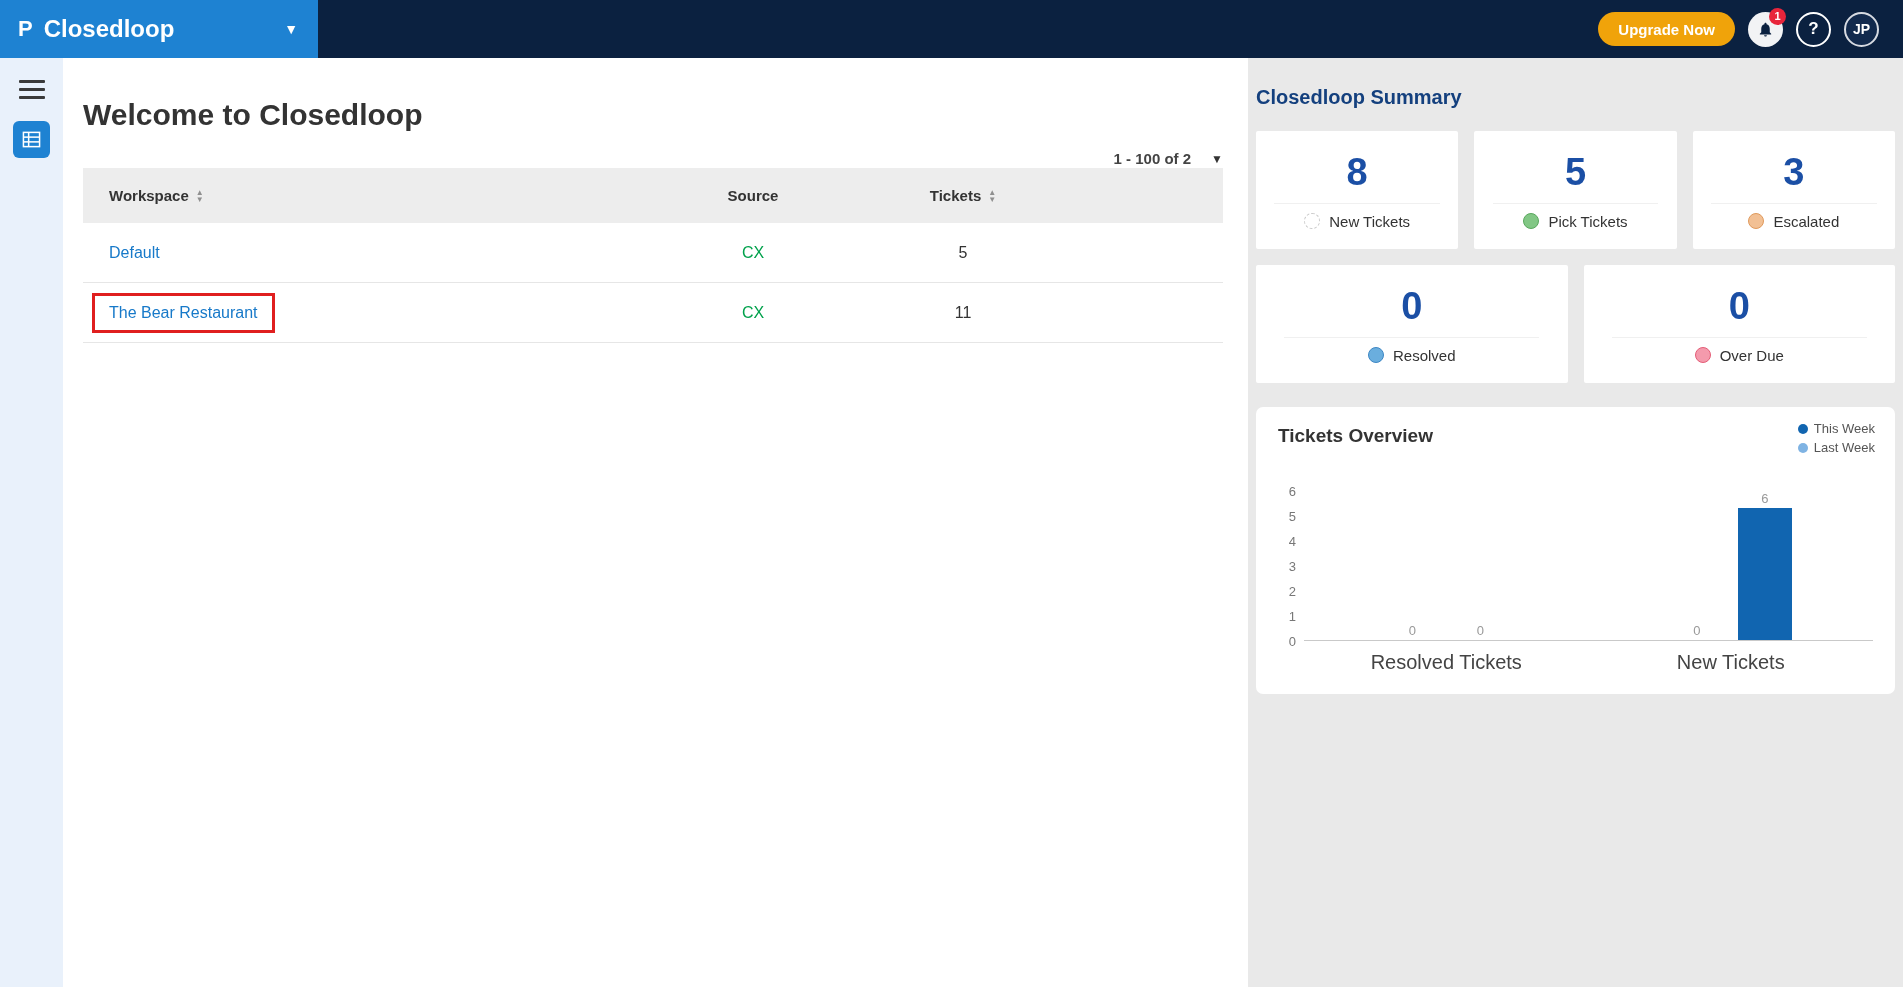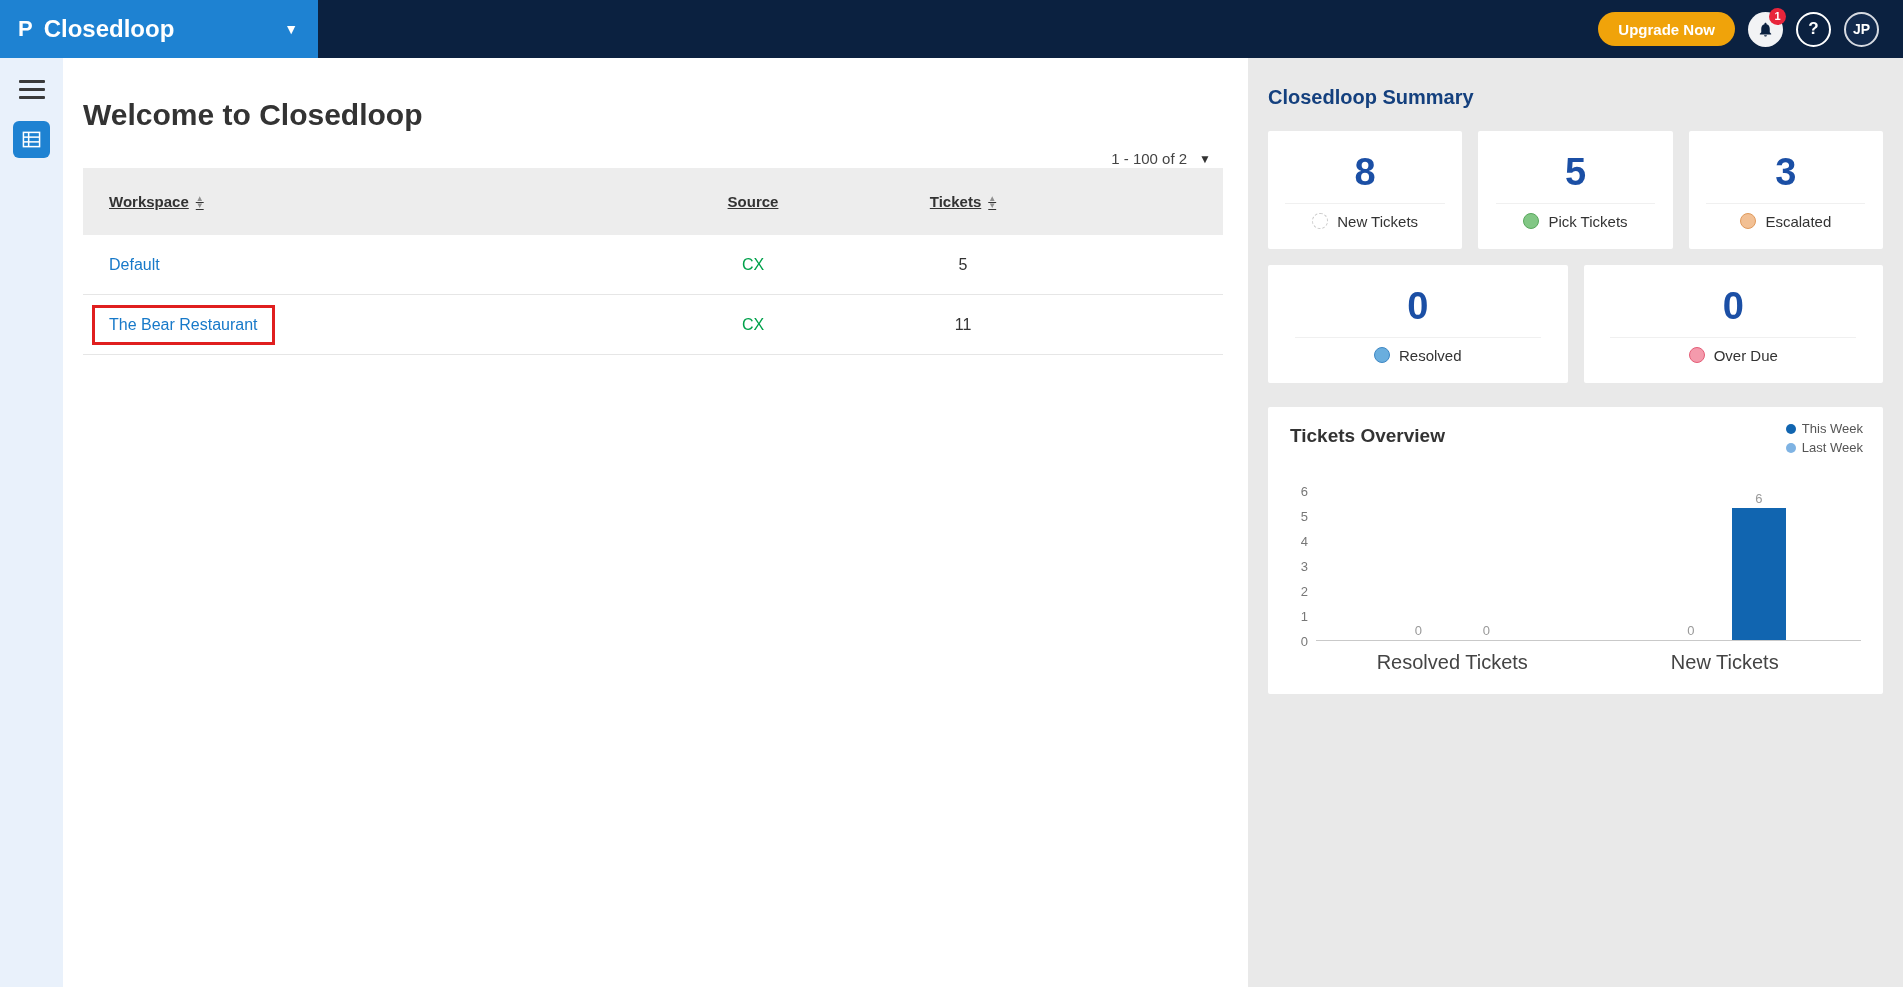--- a/index.html
+++ b/index.html
@@ -29,50 +29,50 @@
   .hamburger { width:26px; cursor:pointer; display:flex; flex-direction:column; gap:5px; }
   .hamburger span { display:block; height:3px; background:#3a3a3a; border-radius:1px; }
   .nav-tile { width:37px; height:37px; background:var(--brand-bg,#1e82d2); border-radius:6px; display:flex; align-items:center; justify-content:center; cursor:pointer; }
 
   
   .main { flex:1; background:#fff; padding:40px 0 0 20px; }
   .main-inner { width:1140px; }
   .content-header { position:relative; }
   .page-title { font-size:30px; font-weight:600; color:#333; }
   .page-subtitle { font-size:17px; color:#6d6d6d; margin-top:10px; }
-  .pagination { position:absolute; right:12px; top:52px; font-size:15px; color:#444; cursor:pointer; display:flex; align-items:center; gap:12px; }
+  .pagination { position:absolute; right:0; top:52px; font-size:15px; color:#444; cursor:pointer; display:flex; align-items:center; gap:20px;font-weight:bold; }
   .pagination .caret { font-size:12px; color:#333; }
 
   .table { margin-top:36px; }
-  .thead { display:flex; align-items:center; background:#ededed; height:67px; font-size:15px; font-weight:bold; color:#333;text-decoration:underline; }
+  .thead { display:flex; align-items:center; background:#ededed; height:55px; font-size:15px; font-weight:bold; color:#333; }
   .cell { }
   .col-ws { flex:1; padding-left:26px; }
   .col-src { width:220px; text-align:center; }
   .col-tk { width:200px; text-align:center; }
   .col-sp { width:160px; }
   .th { cursor:pointer; display:flex; align-items:center; }
   .col-src.th, .col-tk.th { justify-content:center; }
   .sort { display:inline-flex; flex-direction:column; margin-left:7px; }
   .sort i { font-style:normal; font-size:8px; line-height:7px; color:#8f8f8f; }
   .trow { display:flex; align-items:center; height:60px; border-bottom:1px solid #e6e6e6; font-size:16px; }
   .wslink { color:var(--link,#1779c9); text-decoration:none; cursor:pointer; }
   .src { color:var(--source-green,#00a14b); font-weight:normal; }
   .tk { color:#333; }
   .hl { display:inline-block; border:3px solid var(--highlight-red,#e01f1f); padding:8px 14px; margin:-11px -17px; }
 
   
-  .panel { width:655px; background:var(--panel-bg,#e9e9e9); padding:28px 20px; }
+  .panel { width:655px; background:var(--panel-bg,#e9e9e9); padding:28px 8px; }
   .panel-title { font-size:20px; font-weight:bold; color:#14407e; margin-bottom:22px; }
   .cards-row { display:flex; gap:16px; margin-bottom:16px; }
   .card { flex:1; background:#fff; height:118px; display:flex; flex-direction:column; align-items:center; justify-content:center; border-radius:2px; }
   .card-num { font-size:38px; font-weight:bold; color:var(--summary-number,#1b4fa5); }
   .card-label { margin-top:9px; padding-top:9px; border-top:1px solid #f0f0f0; width:82%; display:flex; align-items:center; justify-content:center; gap:9px; font-size:15px; color:#333; }
   .dot { width:16px; height:16px; border-radius:50%; flex:0 0 16px; }
 
-  .chart-card { background:#fff; margin-top:24px; padding:18px 22px 20px 22px; position:relative; border-radius:2px; }
+  .chart-card { background:#fff; margin-top:24px; padding:18px 22px 20px 22px; position:relative; border-radius:7px; }
   .chart-title { font-size:19px; font-weight:bold; color:#333; }
   .legend { position:absolute; top:14px; right:20px; }
   .lg-item { display:flex; align-items:center; justify-content:flex-end; gap:6px; font-size:13px; color:#555; margin-bottom:4px; }
   .lg-dot { width:10px; height:10px; border-radius:50%; }
   .chart-area { display:flex; margin-top:44px; }
   .yaxis { width:26px; position:relative; height:150px; }
   .ytick { position:absolute; right:8px; font-size:13px; color:#777; }
   .plot { flex:1; height:150px; border-bottom:1px solid #c9c9c9; display:flex; }
   .group { flex:1; display:flex; align-items:flex-end; justify-content:center; gap:14px; height:100%; }
   .slot { width:54px; height:100%; display:flex; flex-direction:column; align-items:center; justify-content:flex-end; }

